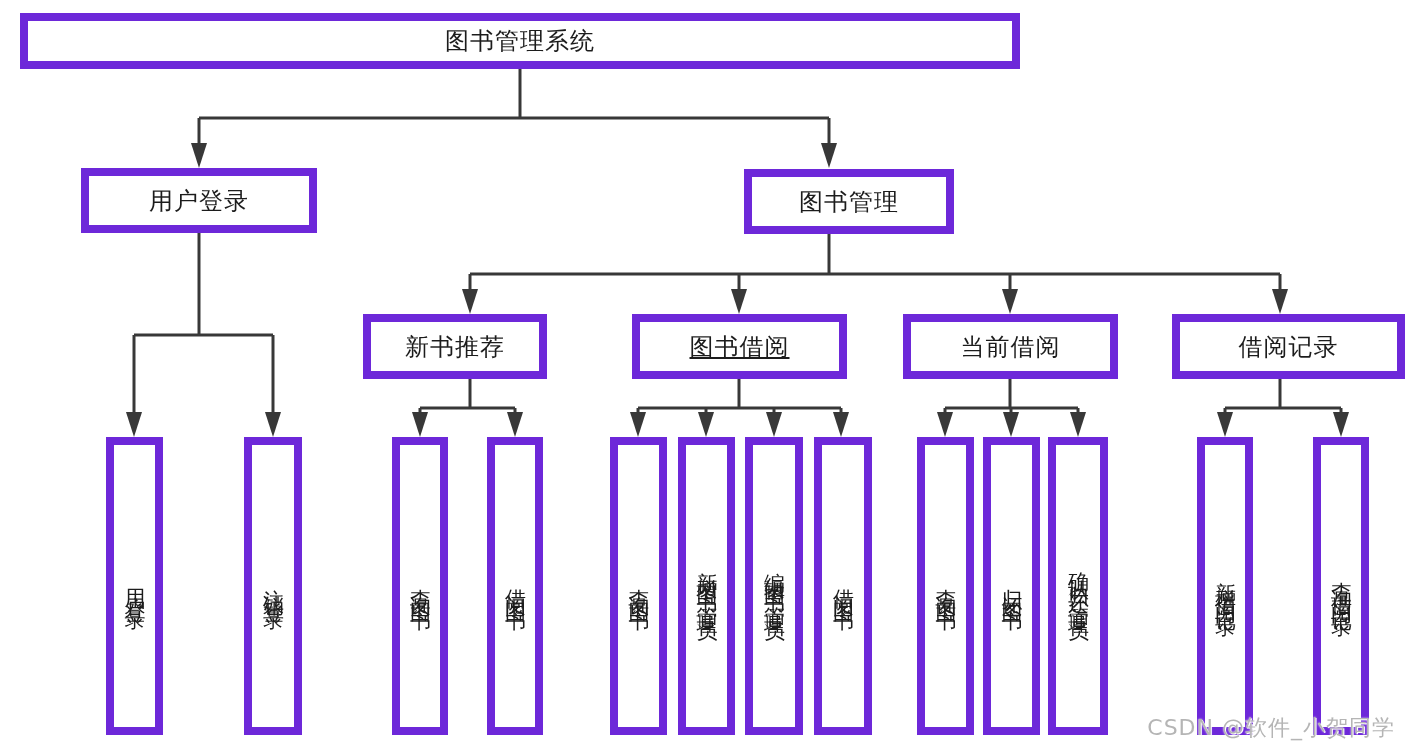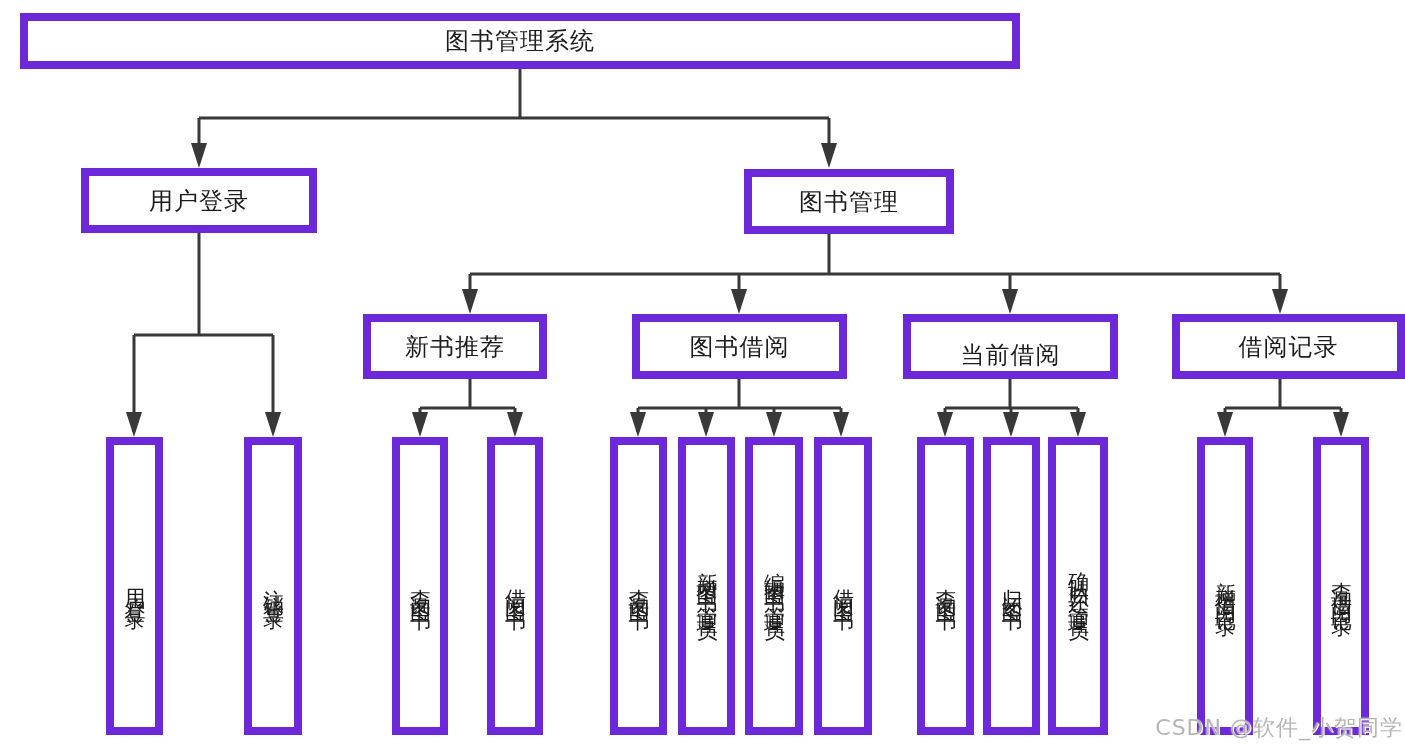--- a/index.html
+++ b/index.html
@@ -38,21 +38,21 @@
   .node.v .vtext {
     writing-mode: vertical-rl;
     text-orientation: mixed;
     letter-spacing: 7px;
     line-height: 1;
     white-space: nowrap;
   }
 
   .watermark {
     position: absolute;
-    right: 2px;
+    right: 10px;
     bottom: 4px;
     font-size: 22px;
     color: #b5b5b5;
     text-shadow: 0 0 2px #ffffff, 1px 1px 0 #ffffff;
     z-index: 3;
     letter-spacing: 1px;
   }
 </style>
 </head>
 <body>
@@ -142,24 +142,24 @@
   <div class="node h" style="left:81px; top:168px; width:236px; height:65px;">
     <span>用户登录</span>
   </div>
   <div class="node h" style="left:712px; top:169px; width:210px; height:65px;margin-left:32px;">
     <span>图书管理</span>
   </div>
 
   <div class="node h" style="left:363px; top:314px; width:184px; height:65px;">
     <span>新书推荐</span>
   </div>
-  <div class="node h" style="left:632px; top:314px; width:215px; height:65px;">
+  <div class="node h" style="left:632px; top:314px; width:215px; height:65px;text-decoration:underline;">
     <span>图书借阅</span>
   </div>
-  <div class="node h" style="left:903px; top:314px; width:215px; height:65px;align-items:flex-end;">
+  <div class="node h" style="left:903px; top:314px; width:215px; height:65px;">
     <span>当前借阅</span>
   </div>
   <div class="node h" style="left:1172px; top:314px; width:233px; height:65px;">
     <span>借阅记录</span>
   </div>
 
   <div class="node v" style="left:106px; top:437px; width:57px; height:298px;">
     <span class="vtext">用户登录</span>
   </div>
   <div class="node v" style="left:244px; top:437px; width:58px; height:298px;">

